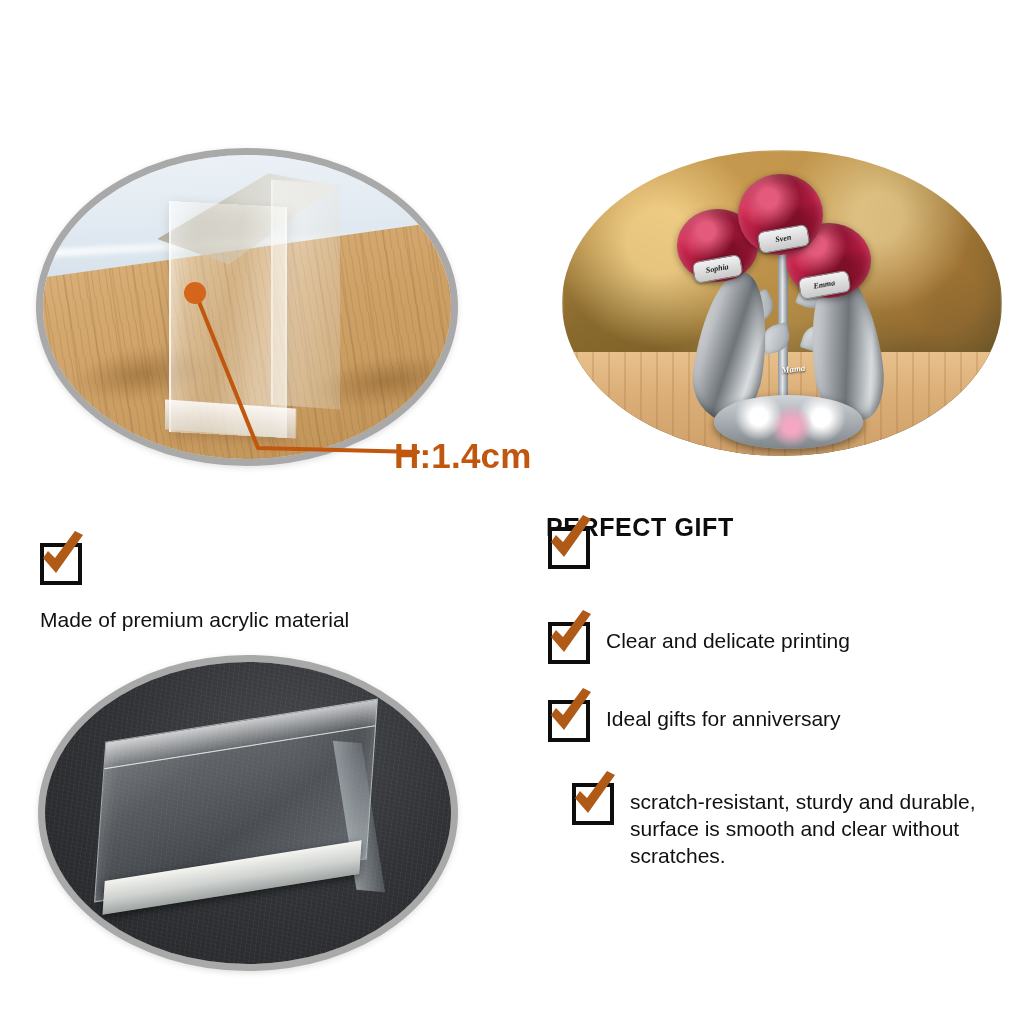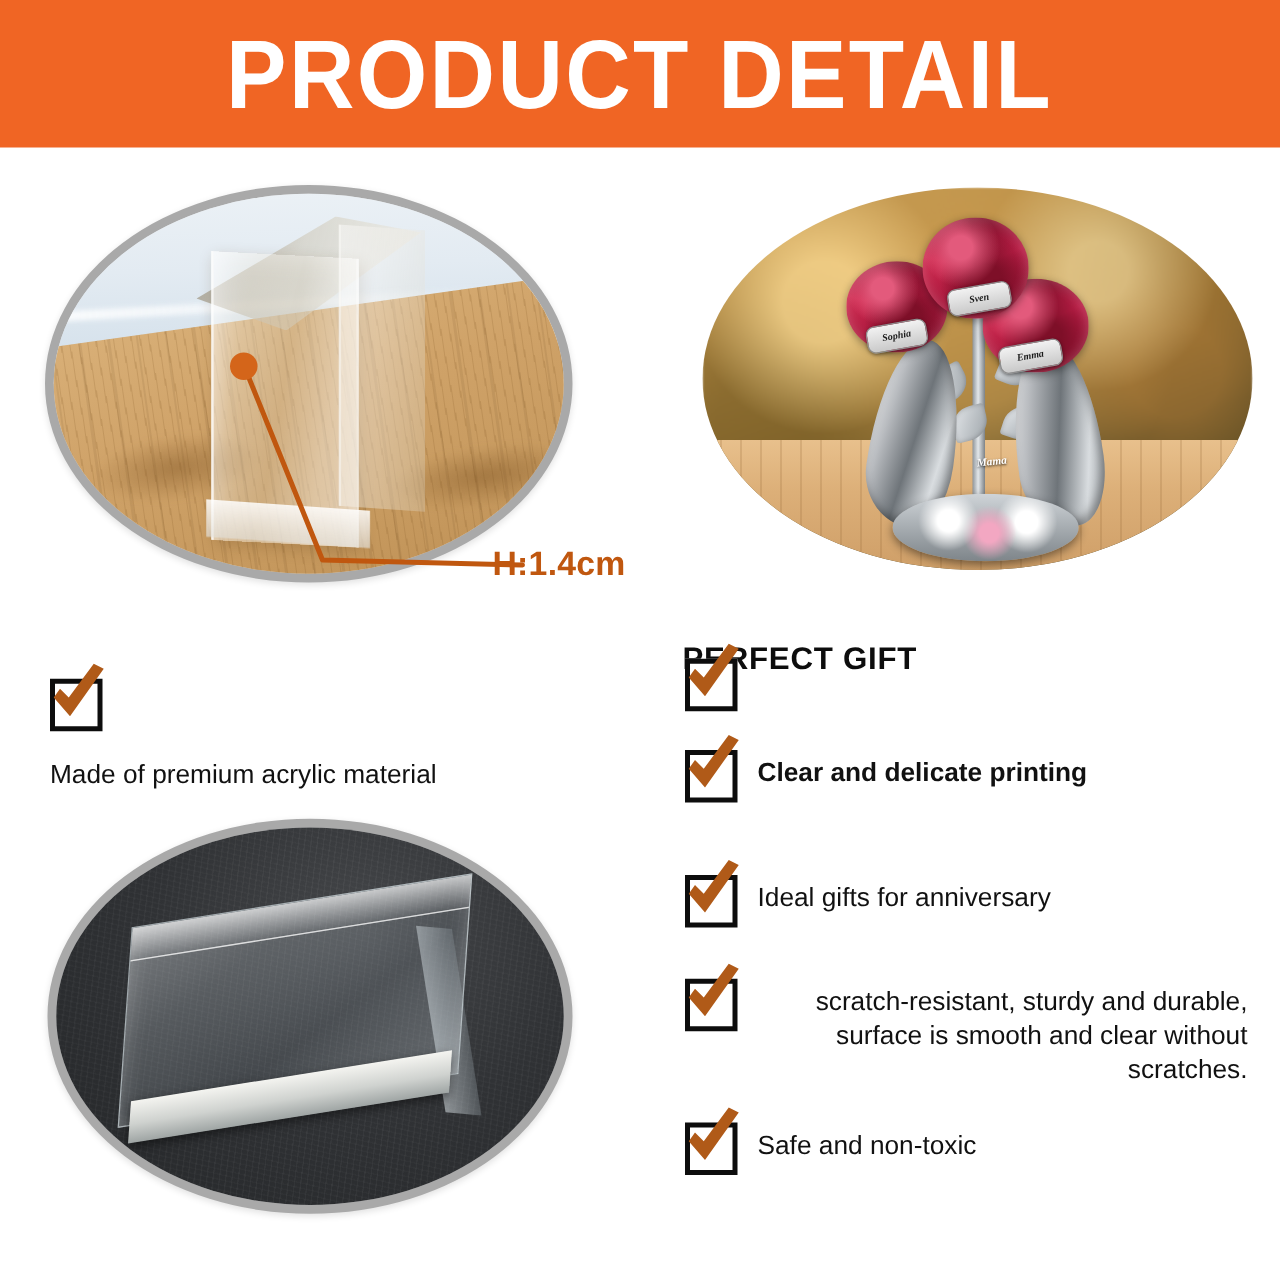--- a/index.html
+++ b/index.html
@@ -230,21 +230,21 @@
 
   
   #callout-dot {
     position: absolute; left: 184px; top: 282px; width: 22px; height: 22px;
     border-radius: 50%; background: #d4651a;
   }
   #callout-line { position: absolute; left: 150px; top: 270px; width: 280px; height: 200px; }
   #callout-label {
     position: absolute; left: 394px; top: 436px;
     color: #c0570f;
-    font-weight: 700; font-size: 27px; letter-spacing: .2px;
+    font-weight: 700; font-size: 35px; letter-spacing: .2px;
     white-space: nowrap;
   }
 
   
   .col-heading {
     position: absolute;
     font-weight: 700; font-size: 25px; color: #0d0d0d;
     letter-spacing: .6px;
   }
   #heading-acrylic { left: 38px; top: 495px; }
@@ -263,33 +263,30 @@
     position: absolute; left: -9px; top: -16px;
     width: 54px; height: 54px; overflow: visible;
   }
   .feature-text {
     font-size: 21px; line-height: 1.28; color: #111111;
     padding-top: 6px;
   }
 
   #feature-acrylic-0 { left: 40px; top: 543px; width: 470px; flex-direction: column; }
   #feature-gift-0 { left: 548px; top: 527px; width: 430px; }
-  #feature-gift-1 { left: 548px; top: 600px; width: 430px; font-weight: bold; }
+  #feature-gift-1 { left: 548px; top: 622px; width: 430px; }
   #feature-gift-2 { left: 548px; top: 700px; width: 430px; }
-  #feature-gift-3 { left: 548px; top: 783px; width: 450px; text-align: right; }
+  #feature-gift-3 { left: 572px; top: 783px; width: 450px; }
   #feature-gift-4 { left: 548px; top: 898px; width: 430px; }
 </style>
 </head>
 <body>
 
 <div class="page">
 
-  <div class="banner">
-    <div class="banner-title">PRODUCT DETAIL</div>
-  </div>
 
   <div class="oval framed" id="photo-acrylic-edge">
     <div class="ph1-wall"></div>
     <div class="ph1-wallline"></div>
     <div class="ph1-floor">
       <div class="ph1-knot" style="left:12%;top:34%;width:26%;height:22%;"></div>
       <div class="ph1-knot" style="left:56%;top:52%;width:30%;height:20%;"></div>
     </div>
     <div class="ph1-top"></div>
     <div class="ph1-block"></div>
@@ -374,22 +371,14 @@
 
   <div class="feature" id="feature-gift-3">
     <span class="checkbox">
       <svg viewBox="0 0 54 54" aria-hidden="true">
         <path d="M8 27 L21 42 L48 4 L40 0 L20 27 L13 20 Z" fill="#b05a18"></path>
       </svg>
     </span>
     <span class="feature-text">scratch-resistant, sturdy and durable, surface is smooth and clear without scratches.</span>
   </div>
 
-  <div class="feature" id="feature-gift-4">
-    <span class="checkbox">
-      <svg viewBox="0 0 54 54" aria-hidden="true">
-        <path d="M8 27 L21 42 L48 4 L40 0 L20 27 L13 20 Z" fill="#b05a18"></path>
-      </svg>
-    </span>
-    <span class="feature-text">Safe and non-toxic</span>
-  </div>
 
 </div>
 
 </body></html>

